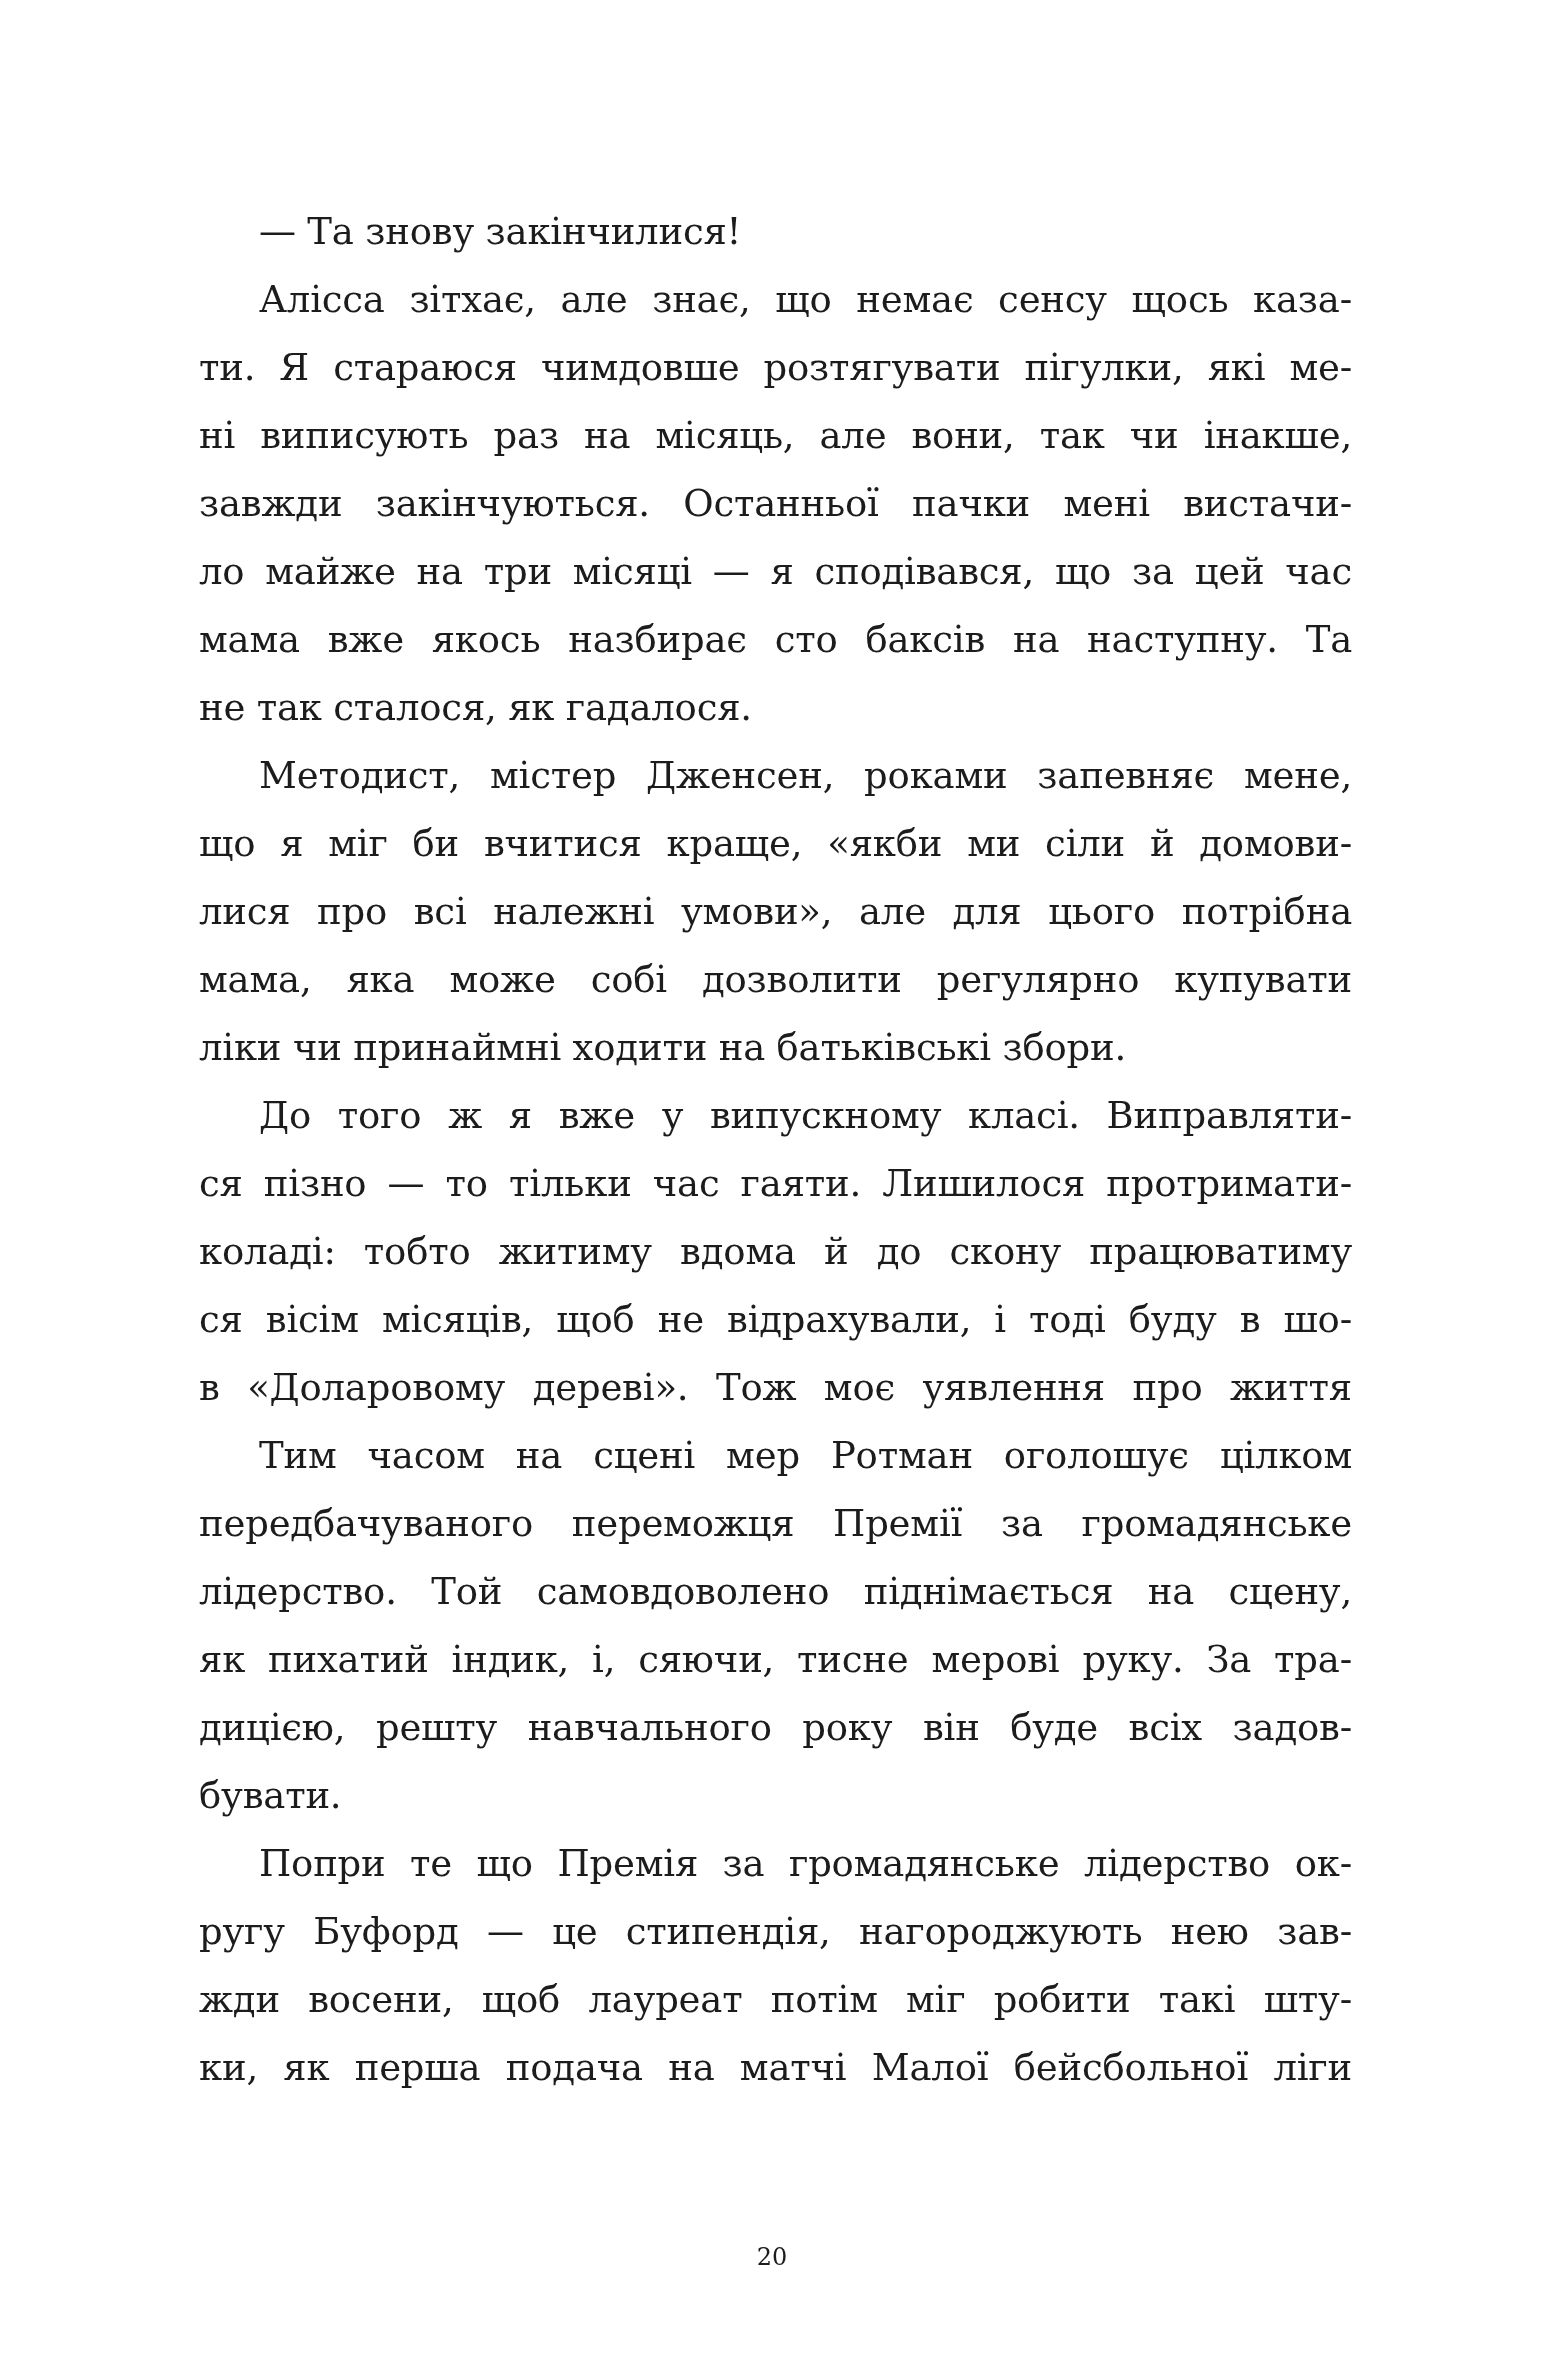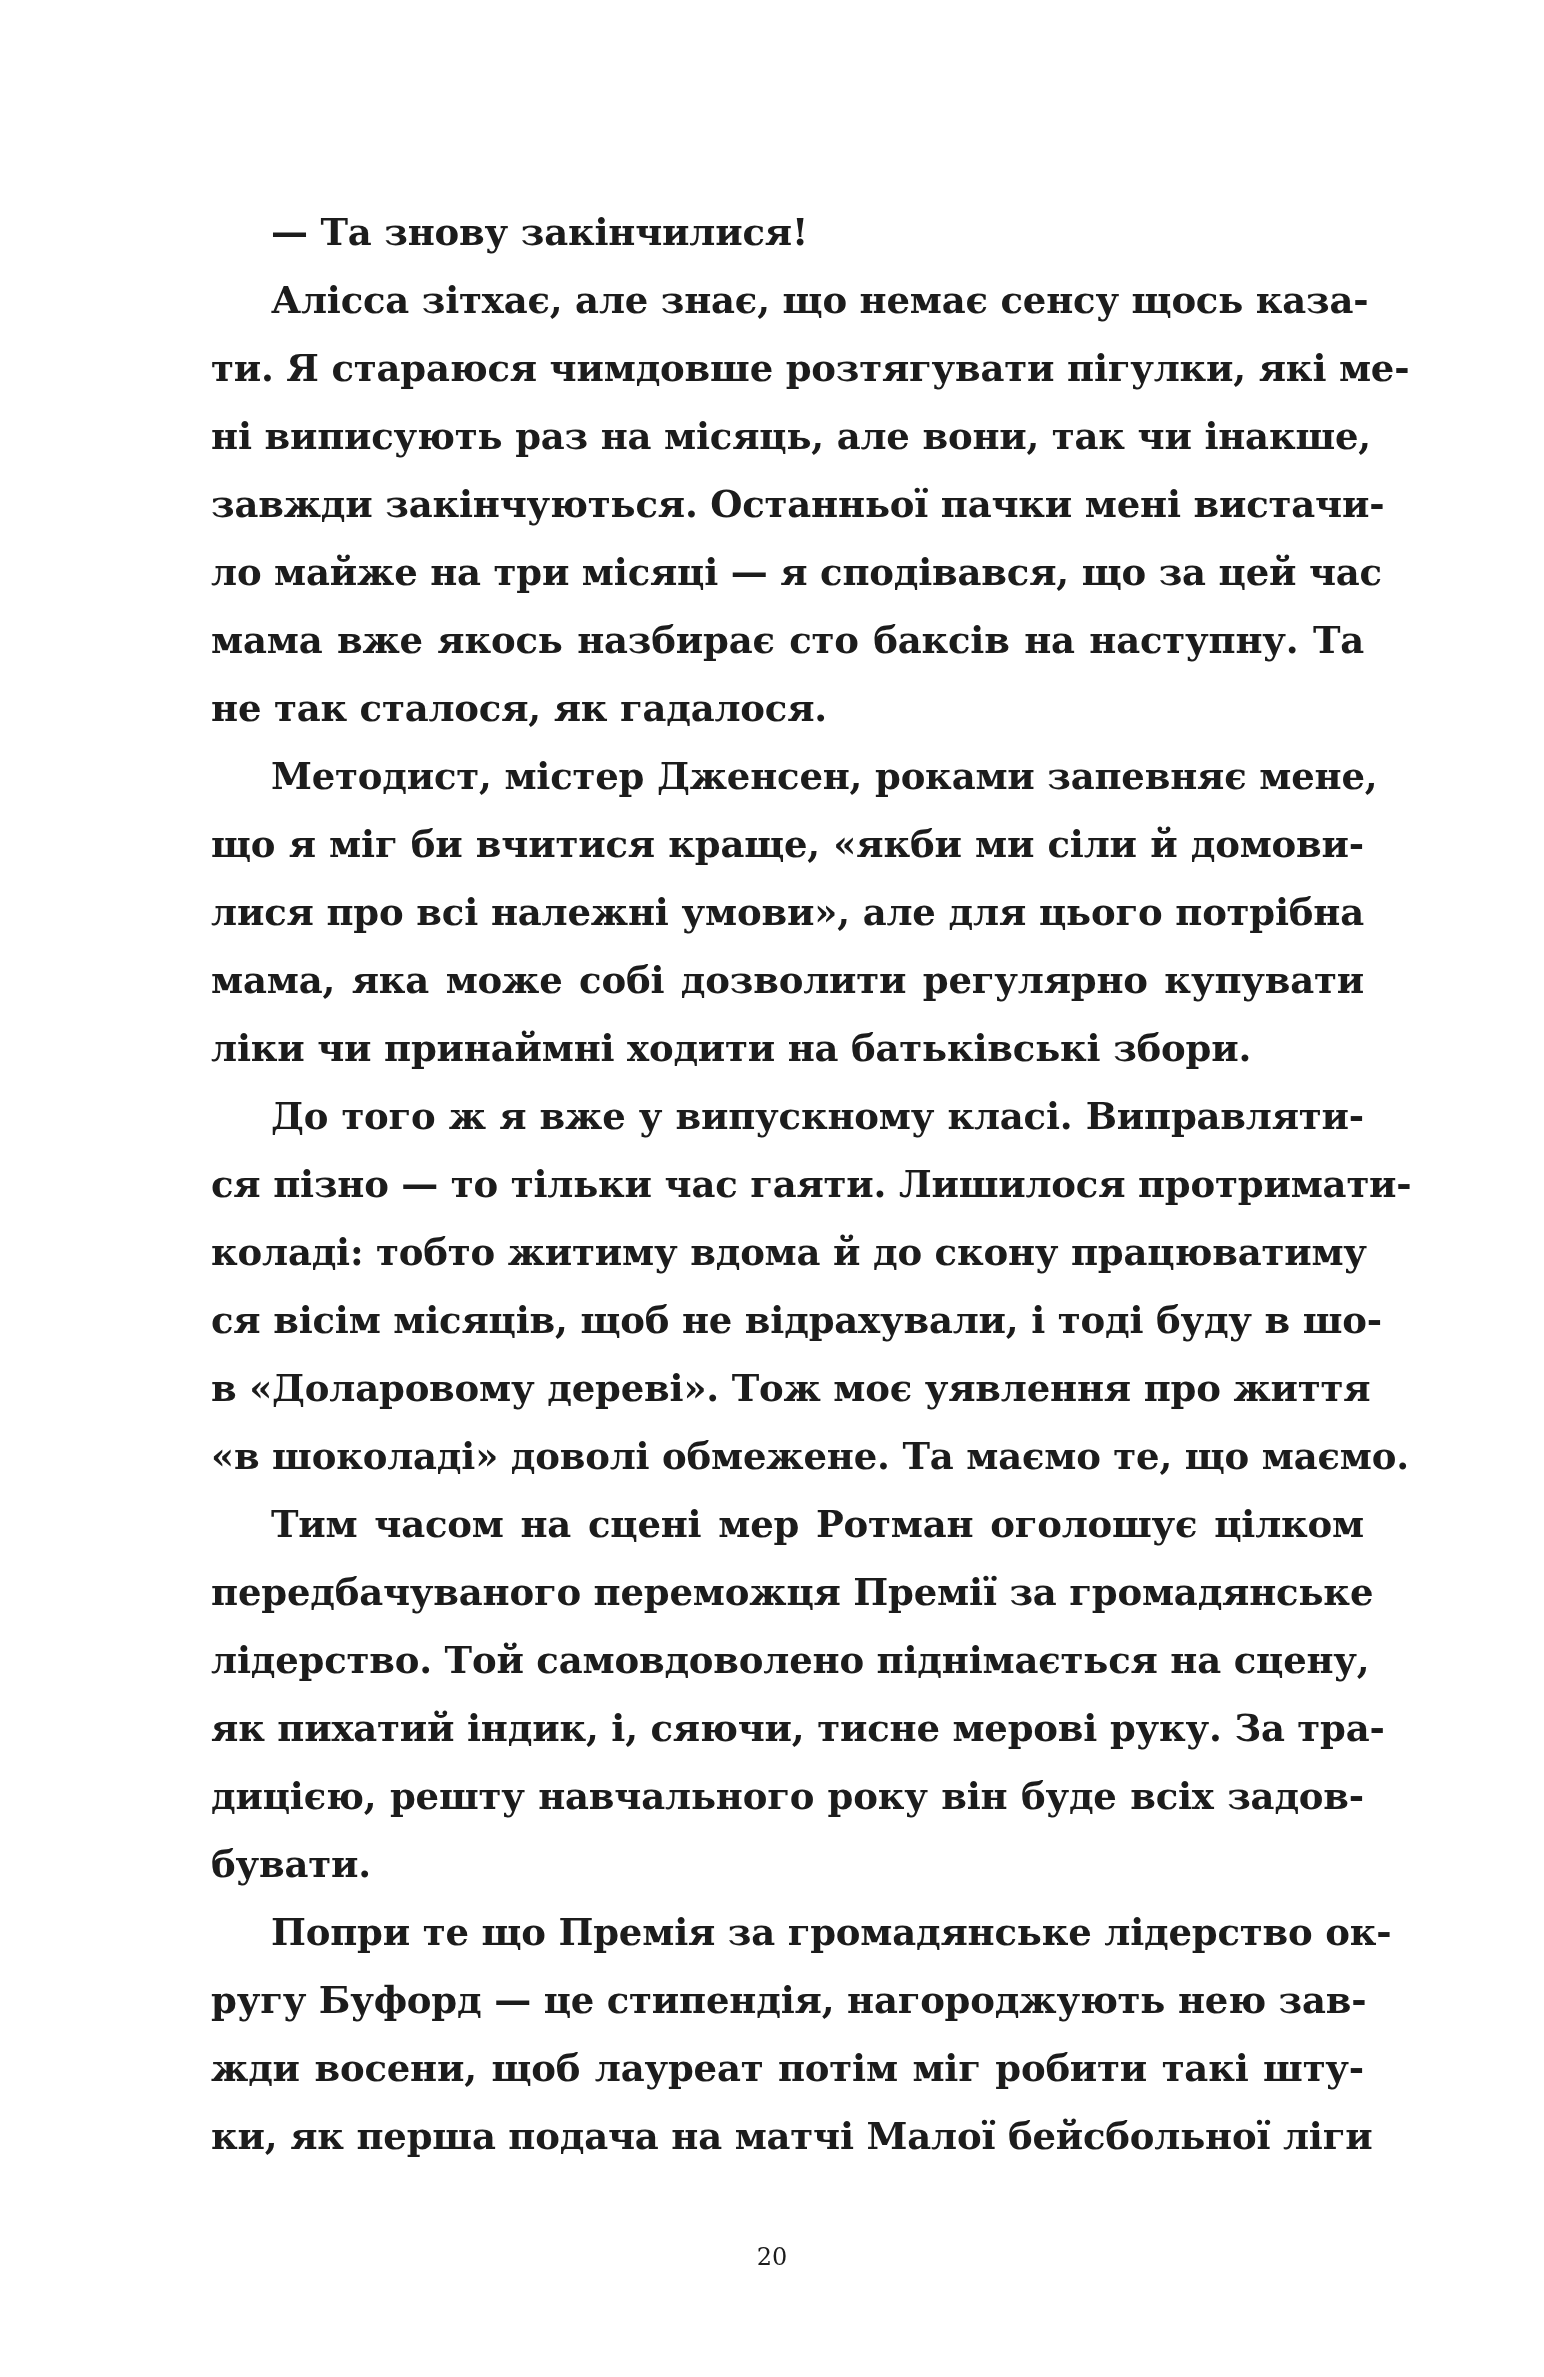--- a/index.html
+++ b/index.html
@@ -18,24 +18,23 @@
     .page {
       position: absolute;
       left: 0;
       top: 0;
       width: 1544px;
       height: 2377px;
       background: #ffffff;
     }
     .text-block {
       position: absolute;
-      left: 211px;
+      left: 199px;
       top: 198px;
       width: 1153px;
-      font-weight: bold;
     }
     .line {
       display: block;
       height: 68px;
       line-height: 68px;
       font-size: 37px;
       white-space: nowrap;
       text-align: justify;
       text-align-last: justify;
       letter-spacing: -0.2px;
@@ -78,21 +77,20 @@
     <span class="line">що я міг би вчитися краще, «якби ми сіли й домови-</span>
     <span class="line">лися про всі належні умови», але для цього потрібна</span>
     <span class="line">мама, яка може собі дозволити регулярно купувати</span>
     <span class="line last">ліки чи принаймні ходити на батьківські збори.</span>
 
     <span class="line indent">До того ж я вже у випускному класі. Виправляти-</span>
     <span class="line">ся пізно — то тільки час гаяти. Лишилося протримати-</span>
     <span class="line">коладі: тобто житиму вдома й до скону працюватиму</span>
     <span class="line">ся вісім місяців, щоб не відрахували, і тоді буду в шо-</span>
     <span class="line">в «Доларовому дереві». Тож моє уявлення про життя</span>
-    <span class="line">«в шоколаді» доволі обмежене. Та маємо те, що маємо.</span>
 
     <span class="line indent">Тим часом на сцені мер Ротман оголошує цілком</span>
     <span class="line">передбачуваного переможця Премії за громадянське</span>
     <span class="line">лідерство. Той самовдоволено піднімається на сцену,</span>
     <span class="line">як пихатий індик, і, сяючи, тисне мерові руку. За тра-</span>
     <span class="line">дицією, решту навчального року він буде всіх задов-</span>
     <span class="line last">бувати.</span>
 
     <span class="line indent">Попри те що Премія за громадянське лідерство ок-</span>
     <span class="line">ругу Буфорд — це стипендія, нагороджують нею зав-</span>

